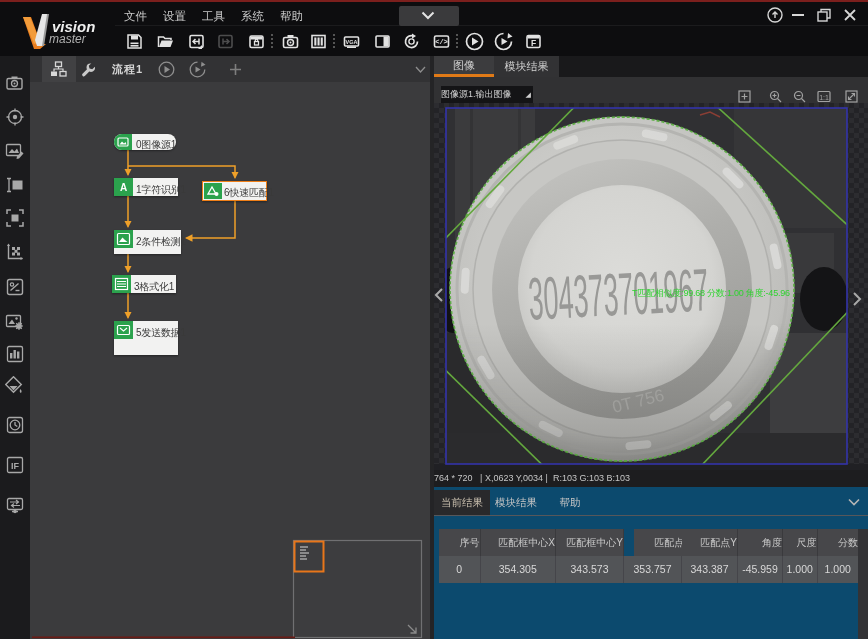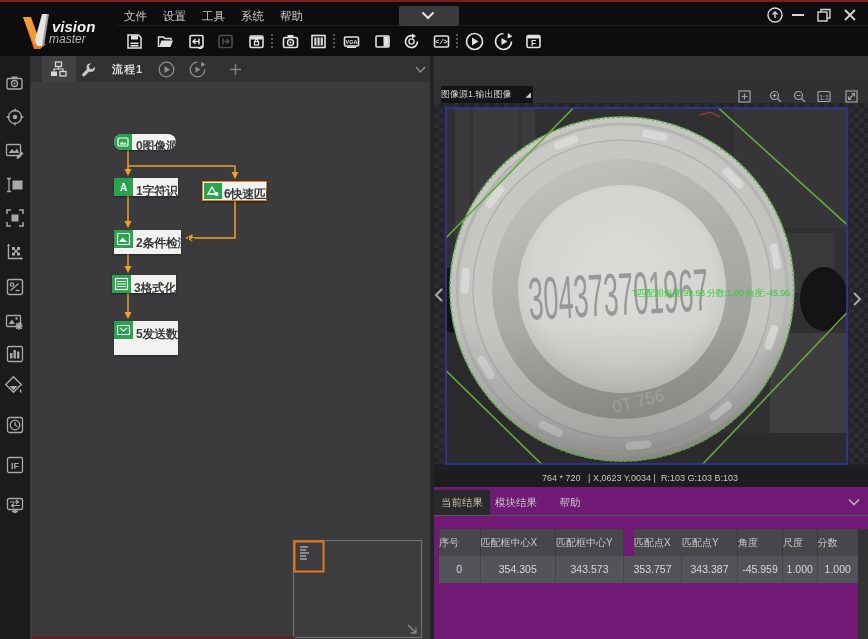--- a/index.html
+++ b/index.html
@@ -25,35 +25,35 @@
 .sbi { left:5px; width:20px; height:20px; }
 
 #flowhdr { left:30px; top:56px; width:400px; height:26px; background:#323234; }
 #flowtab { left:12px; top:0; width:34px; height:26px; background:#414143; }
 #flowhdr .txt { position:absolute; left:82px; top:6px; color:#d6d6d6; font-size:11px; font-weight:bold; letter-spacing:1px; }
 #flowcanvas { left:30px; top:82px; width:400px; height:557px; background:#3b3b3d; }
 #divider { left:430px; top:56px; width:4px; height:583px; background:#242426; }
 
 .node { position:absolute; height:20px; background:#f2f2f1; box-shadow:0 1px 2px rgba(0,0,0,0.4); }
 .node .ic { position:absolute; left:0; top:0; width:19px; height:20px; background:#2ba24d; }
-.node .tx { position:absolute; left:22px; top:5px; font-size:12px; font-weight:bold; color:#3a3a3a; white-space:nowrap; letter-spacing:-0.2px; }
+.node .tx { position:absolute; left:22px; top:5px; font-size:10px; font-weight:normal; color:#3a3a3a; white-space:nowrap; letter-spacing:-0.2px; }
 
 #rpanel { left:434px; top:56px; width:434px; height:583px; background:#333335; }
 #rtabs { left:0px; top:0px; width:434px; height:21px; background:#19191b; }
 .rtab { position:absolute; top:0; height:21px; color:#cfcfcf; font-size:11px; text-align:center; line-height:21px; }
 #rtoolrow { left:0; top:21px; width:434px; height:26px; background:#313133; }
 #srcbtn { position:absolute; left:7px; top:9px; width:92px; height:18px; background:#141416; color:#d2d2d2; font-size:9px; line-height:17px; padding-left:0; }
 #viewport { left:0; top:47px; width:434px; height:367px; background:#232327; }
-#statusbar { left:0; top:414px; width:434px; height:17px; background:#1d1d1f; color:#c6c6c6; font-size:9px; text-align:center; line-height:17px; padding-right:22px; }
-#resultarea { left:0; top:431px; width:434px; height:152px; background:#701a75; }
+#statusbar { left:0; top:414px; width:434px; height:17px; background:#1d1d1f; color:#c6c6c6; font-size:9px; text-align:left; line-height:17px; padding-right:22px; }
+#resultarea { left:0; top:431px; width:434px; height:152px; background:#0c4a6e; }
 #rrtabs { left:0; top:3px; width:434px; height:25px; }
 .rrtab { position:absolute; top:0; height:25px; color:#c4c4c4; font-size:10.5px; text-align:center; line-height:25px; }
 #rrline { left:0; top:28px; width:434px; height:1px; background:#57575a; }
 
-.th { position:absolute; background:#47474a; color:#c9c9c9; font-size:10px; text-align:left; line-height:27px; top:42px; height:27px; border-right:1px solid #3a3a3d; }
+.th { position:absolute; background:#47474a; color:#c9c9c9; font-size:10px; text-align:right; line-height:27px; top:42px; height:27px; border-right:1px solid #3a3a3d; }
 .td { position:absolute; background:#525457; color:#d8d8d8; font-size:10.5px; text-align:center; line-height:27px; top:69px; height:27px; border-right:1px solid #45454a; }
 </style>
 </head>
 <body>
 <div id="stage">
   <div class="abs" id="topbar"></div>
   <div class="abs" id="redline"></div>
 
   <svg class="abs" style="left:20px;top:8px" width="130" height="42" viewBox="0 0 130 42">
     <path d="M3 9 L11 9 L21 36 L26 36 L20 41 L14 41 Z" fill="#e87d1f"></path>
@@ -355,20 +355,24 @@
       <div class="ic" style="height:18px"><svg width="19" height="18" viewBox="0 0 19 18">
             <rect x="3.5" y="4.5" width="12" height="9" rx="1" fill="none" stroke="#fff" stroke-width="1.2"></rect>
             <path d="M6 7 L9.5 10 L13 7" stroke="#fff" stroke-width="1.1" fill="none"></path>
           </svg></div>
       <div class="tx">5发送数据1</div>
     </div>
   </div>
   <div class="abs" id="divider"></div>
 
   <div class="abs" id="rpanel">
+    <div class="abs" id="rtabs">
+      <div class="rtab" style="left:0;width:60px;background:#3c3c3e;border-bottom:3px solid #e07a17;line-height:18px">图像</div>
+      <div class="rtab" style="left:60px;width:65px;background:#323234">模块结果</div>
+    </div>
     <div class="abs" id="rtoolrow">
       <div id="srcbtn">图像源1.输出图像<span style="position:absolute;right:2px;bottom:1px;font-size:7px;color:#cfcfcf">◢</span></div>
       <svg style="position:absolute;left:304px;top:13px" width="13" height="13" viewBox="0 0 13 13">
           <rect x="1" y="1" width="11" height="11" fill="none" stroke="#a2a2a2" stroke-width="1.2"></rect>
           <path d="M6.5 3.5 L6.5 9.5 M3.5 6.5 L9.5 6.5" stroke="#a2a2a2" stroke-width="1.2"></path>
         </svg>
       <svg style="position:absolute;left:335px;top:13px" width="13" height="13" viewBox="0 0 13 13">
           <circle cx="5.5" cy="5.5" r="4" fill="none" stroke="#a2a2a2" stroke-width="1.2"></circle>
           <path d="M8.5 8.5 L12 12 M3.5 5.5 L7.5 5.5 M5.5 3.5 L5.5 7.5" stroke="#a2a2a2" stroke-width="1.2"></path>
         </svg>

